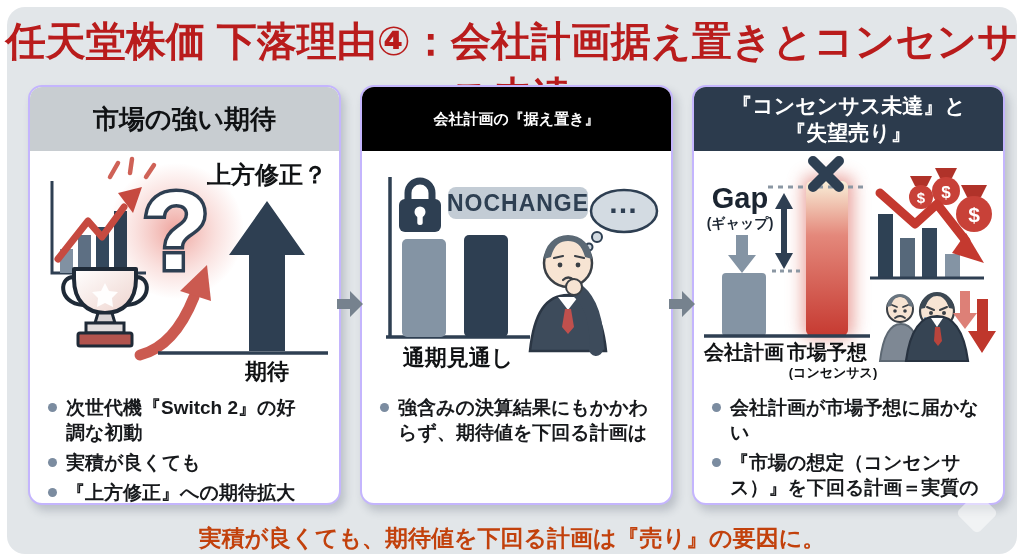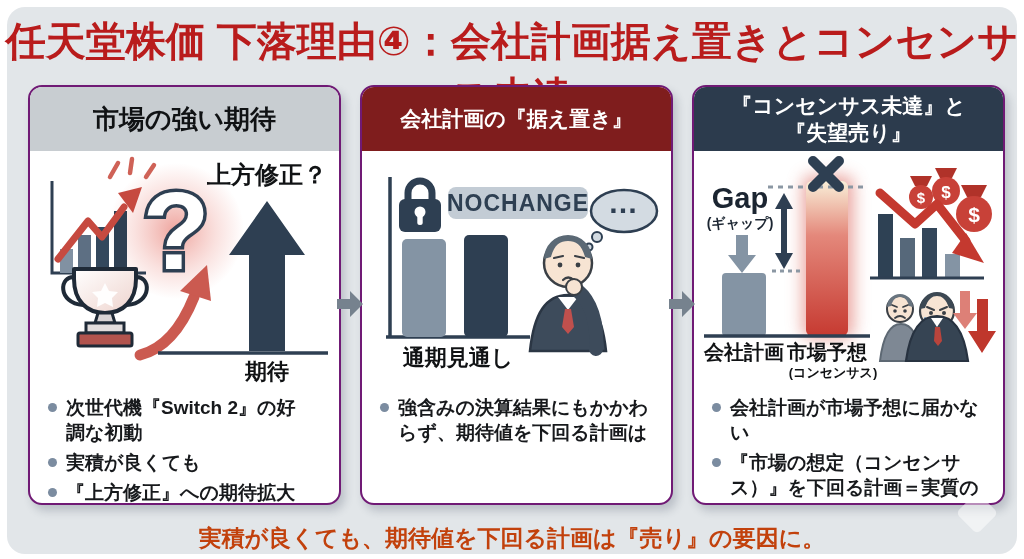--- a/index.html
+++ b/index.html
@@ -2,27 +2,27 @@
 <html><head>
 <meta charset="utf-8">
 <style>
   html,body{margin:0;padding:0;background:#fff;}
   .stage{position:relative;width:1024px;height:559px;background:#fff;overflow:hidden;
          font-family:"Liberation Sans","DejaVu Sans",sans-serif;}
   .bg{position:absolute;left:7px;top:7px;right:7px;bottom:5px;background:#e2e6e9;border-radius:18px;}
   .title{position:absolute;top:14px;left:0;right:0;text-align:center;
          font-size:40px;font-weight:800;color:#b91c1c;letter-spacing:0;}
   .panel{position:absolute;top:85px;width:313px;height:420px;background:#fff;
-         border:2px solid #701a75;border-radius:14px;
+         border:2px solid #c4b5fd;border-radius:14px;
          box-shadow:4px 6px 8px rgba(50,60,80,.22);overflow:hidden;box-sizing:border-box;}
   #panel1{left:28px;} #panel2{left:360px;} #panel3{left:692px;}
   .panel-header{height:64px;display:flex;align-items:center;justify-content:center;
          font-weight:800;text-align:center;}
   #panel1 .panel-header{background:#c8cdd1;color:#101214;font-size:26px;}
-  #panel2 .panel-header{background:#7f1d1d;color:#ffffff;font-size:21px;}
+  #panel2 .panel-header{background:#000000;color:#ffffff;font-size:15px;}
   #panel3 .panel-header{background:#2c3b4d;color:#ffffff;font-size:21px;flex-direction:column;line-height:1.3;}
   .illus{height:242px;}
   .illus svg{display:block;width:100%;height:100%;}
   .bullets{list-style:none;margin:2px 0 0;padding:0 12px 12px 16px;}
   .bullets li{position:relative;padding-left:20px;font-size:19px;font-weight:700;
          color:#17191c;line-height:1.32;margin-bottom:5px;}
   .bullets li::before{content:"";position:absolute;left:2px;top:8px;width:9px;height:9px;
          border-radius:50%;background:#7b8ca0;}
   #panel1 .bullets li{padding-right:26px;}
   .flow-arrow{position:absolute;top:288px;width:26px;height:32px;}

